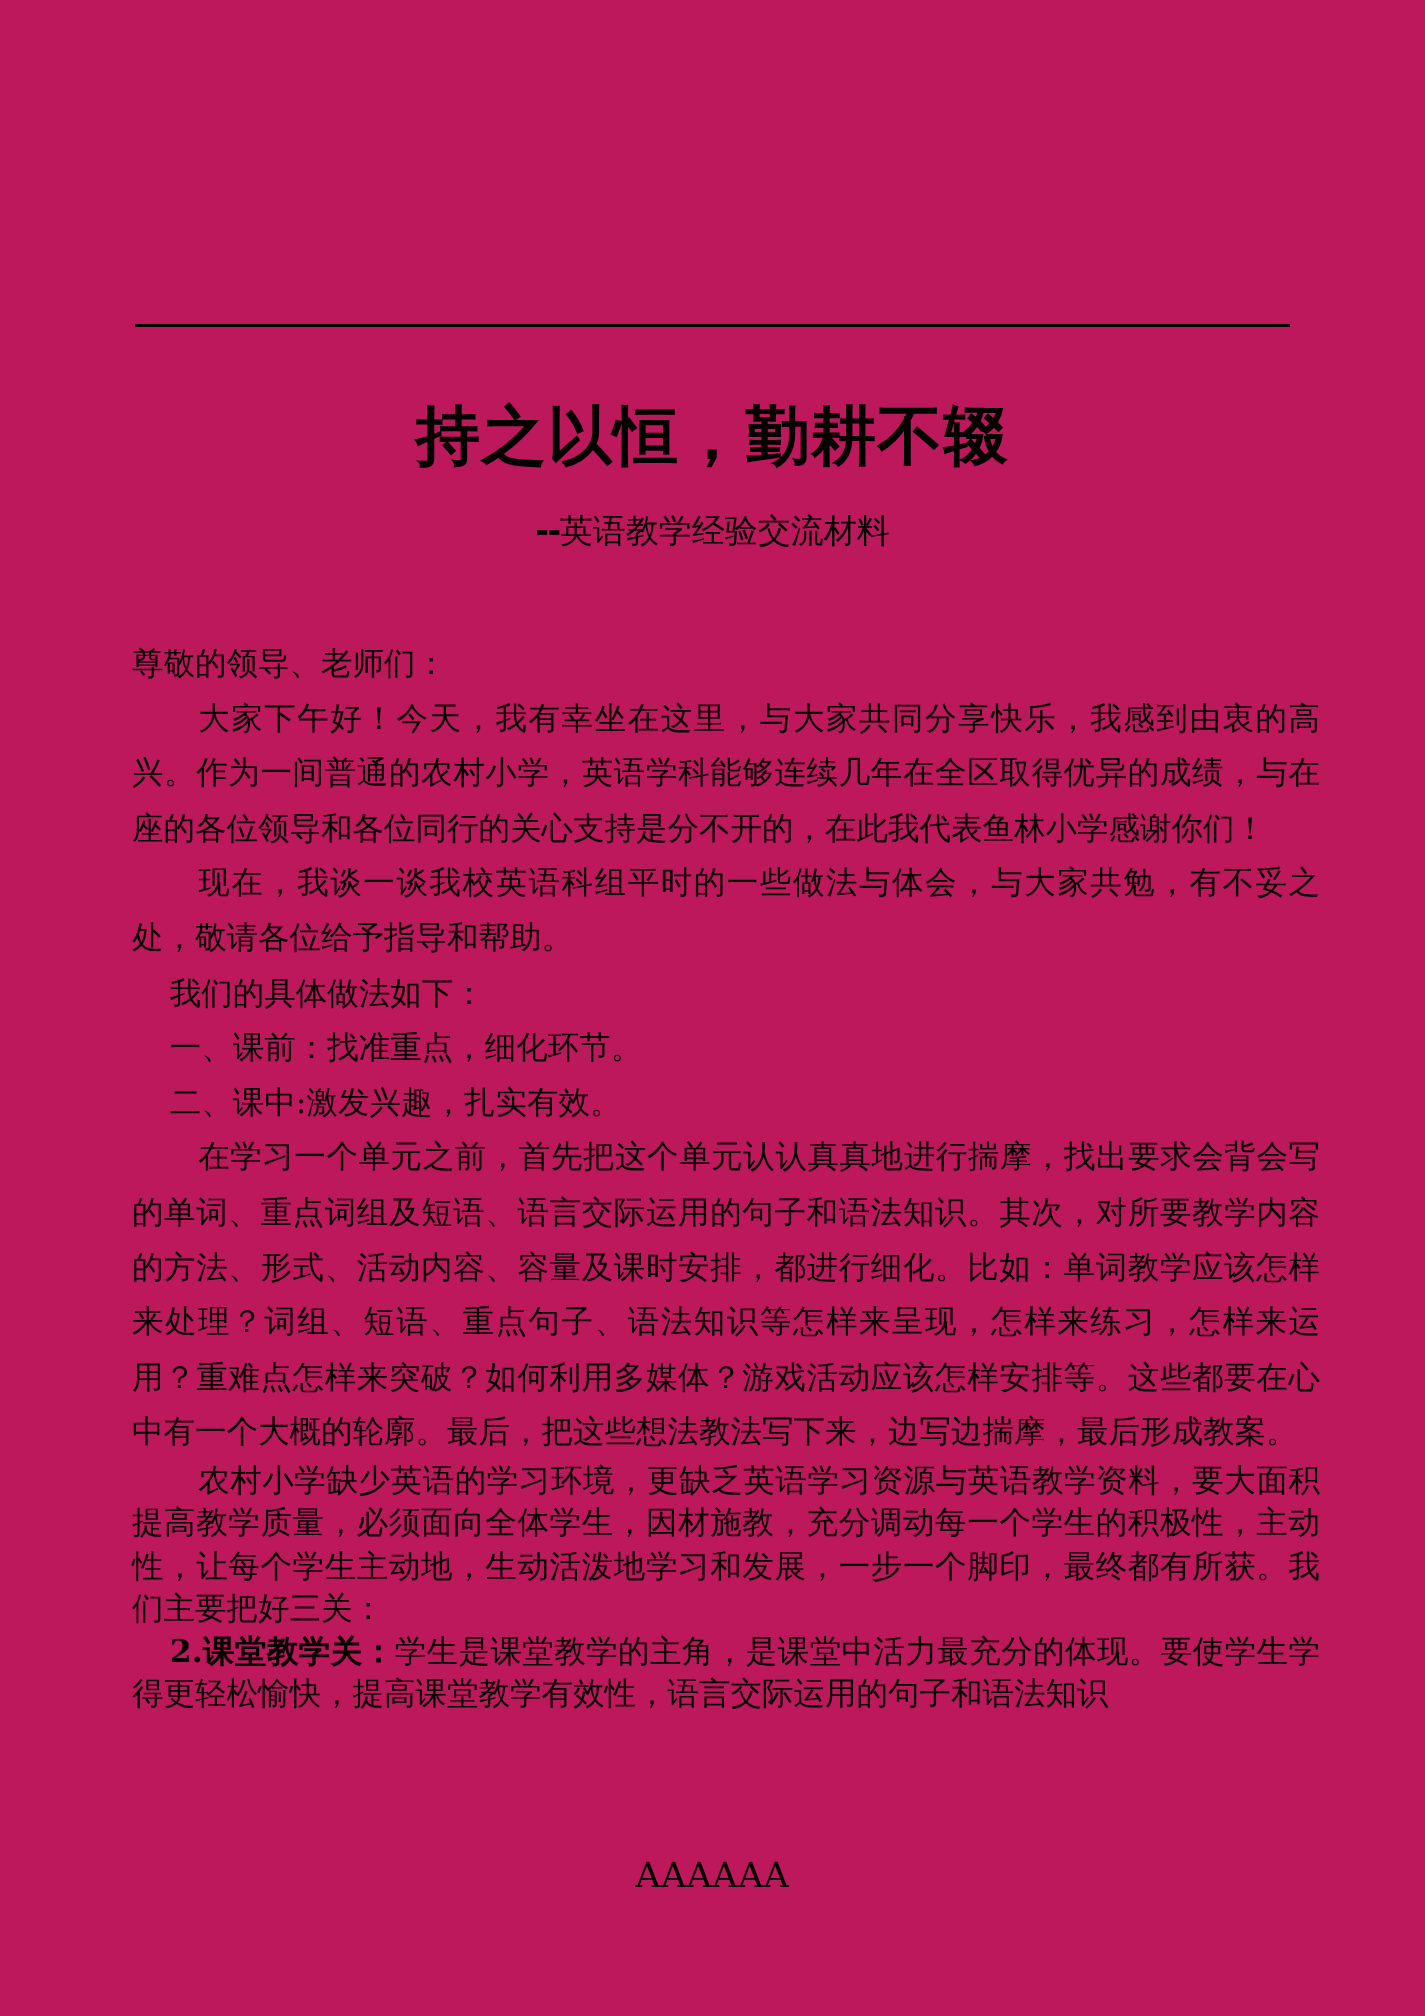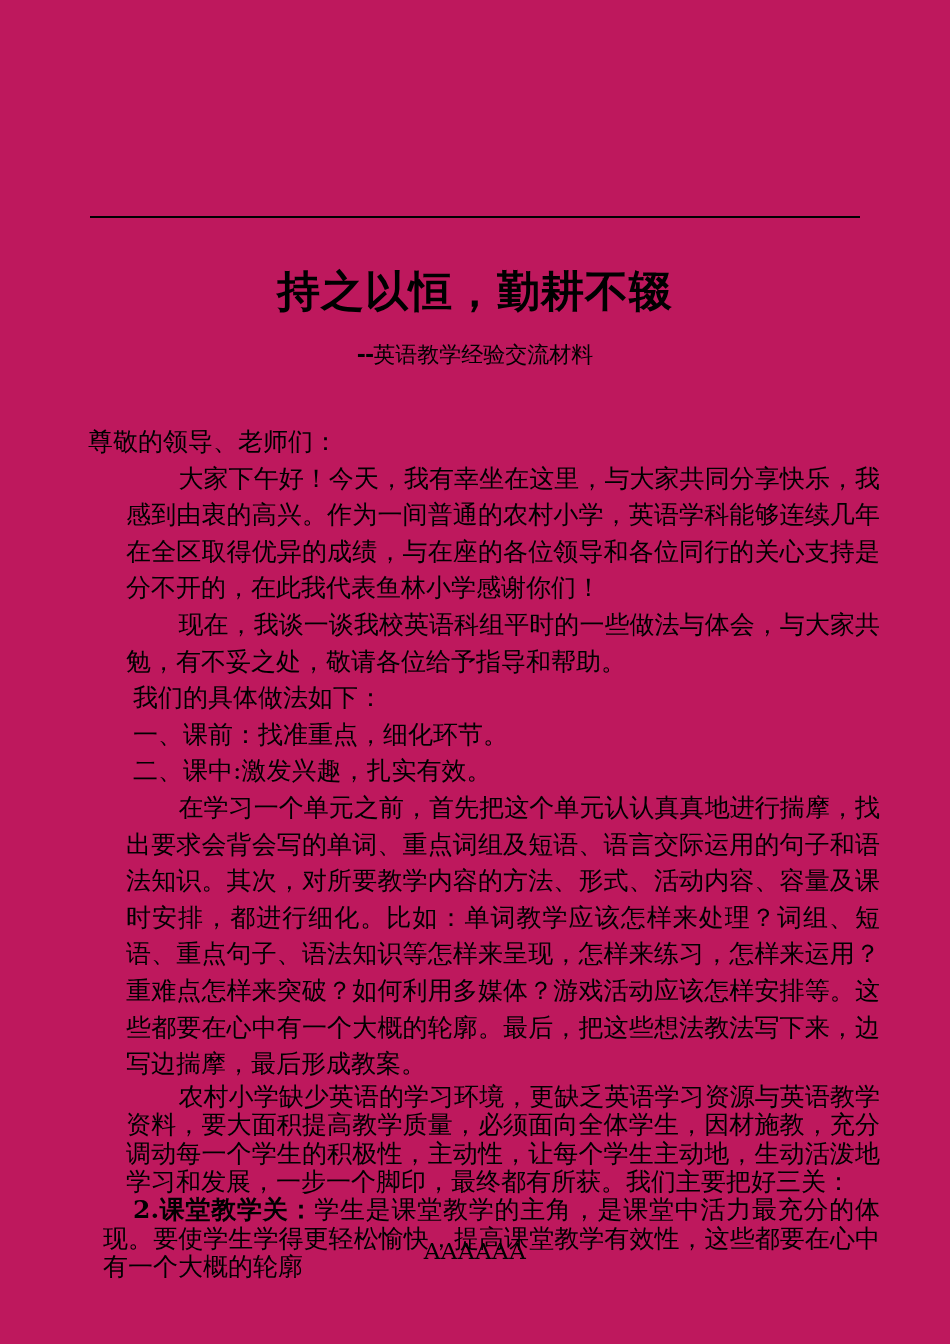--- a/index.html
+++ b/index.html
@@ -69,34 +69,32 @@
 
   
   .body-wrap {
     position: absolute;
     left: 88px;
     top: 424px;
     width: 792px;
   }
 
   .para {
-    font-size: 25px;
+    font-size: 21px;
     line-height: 36.6px;
     text-align: justify;
     text-justify: inter-ideograph;
     margin: 0;
     white-space: normal;
   }
   .para.indent {
     text-indent: 2.1em;
-    margin-left: 38px;
   }
   .para.indent-small {
     text-indent: 1.2em;
-    margin-left: 15px;
   }
   .para.tight {
     line-height: 28.4px;
   }
   .bold-run {
     font-weight: 700;
   }
 
   
   .footer {
@@ -135,19 +133,19 @@
     <p class="para indent-small">我们的具体做法如下：</p>
 
     <p class="para indent-small">一、课前：找准重点，细化环节。</p>
 
     <p class="para indent-small">二、课中:激发兴趣，扎实有效。</p>
 
     <p class="para indent">在学习一个单元之前，首先把这个单元认认真真地进行揣摩，找出要求会背会写的单词、重点词组及短语、语言交际运用的句子和语法知识。其次，对所要教学内容的方法、形式、活动内容、容量及课时安排，都进行细化。比如：单词教学应该怎样来处理？词组、短语、重点句子、语法知识等怎样来呈现，怎样来练习，怎样来运用？重难点怎样来突破？如何利用多媒体？游戏活动应该怎样安排等。这些都要在心中有一个大概的轮廓。最后，把这些想法教法写下来，边写边揣摩，最后形成教案。</p>
 
     <p class="para indent tight">农村小学缺少英语的学习环境，更缺乏英语学习资源与英语教学资料，要大面积提高教学质量，必须面向全体学生，因材施教，充分调动每一个学生的积极性，主动性，让每个学生主动地，生动活泼地学习和发展，一步一个脚印，最终都有所获。我们主要把好三关：</p>
 
-    <p class="para indent-small tight"><span class="bold-run">2.课堂教学关：</span><span>学生是课堂教学的主角，是课堂中活力最充分的体现。要使学生学得更轻松愉快，提高课堂教学有效性，这些都要在心中有一个大概的轮廓</span></p>
+    <p class="para indent-small tight"><span class="bold-run">2.课堂教学关：</span><span>学生是课堂教学的主角，是课堂中活力最充分的体现。要使学生学得更轻松愉快，提高课堂教学有效性，语言交际运用的句子和语法知识</span></p>
 
   </div>
 
   <div class="footer">AAAAAA</div>
 
 </div>
 
 </body></html>

